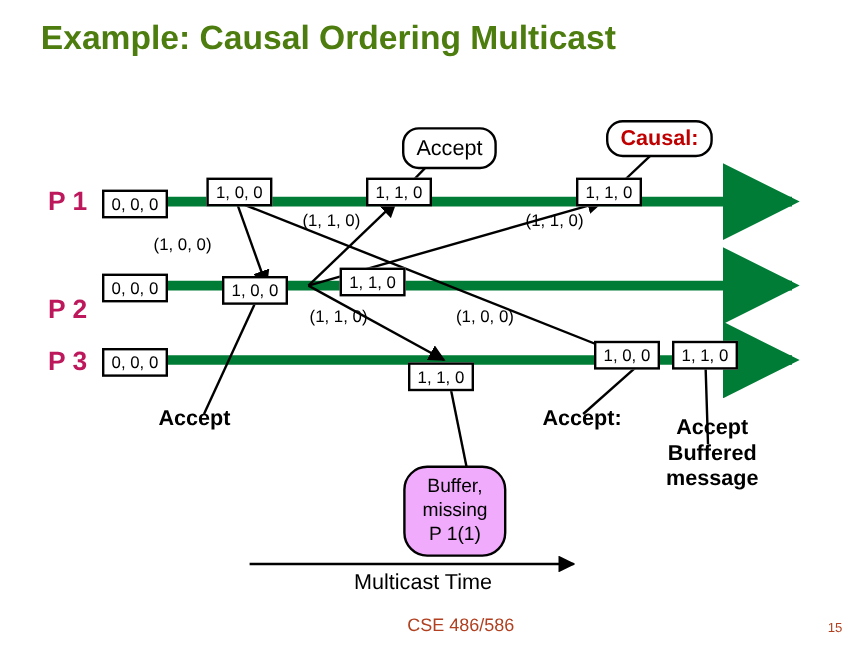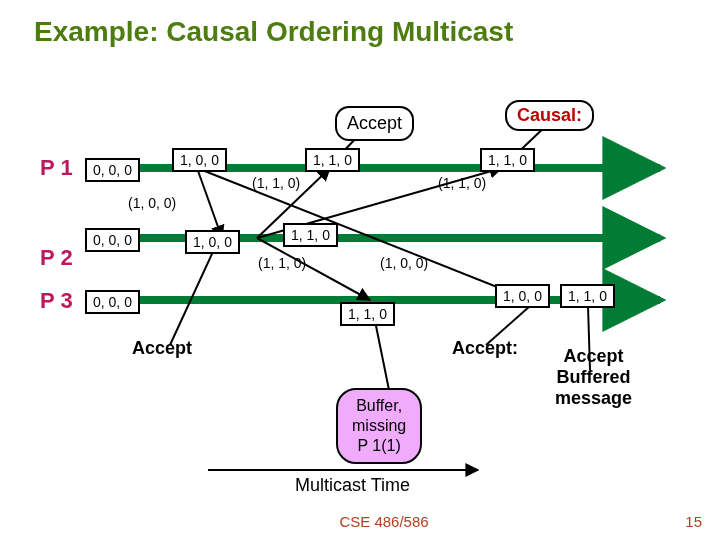--- a/index.html
+++ b/index.html
@@ -75,21 +75,21 @@
     bottom: 10px;
     text-align: center;
     font-size: 15px;
     color: #b04020;
     padding-left: 48px;
   }
   .slidenum {
     position: absolute;
     bottom: 10px;
     right: 18px;
-    font-size: 15px;
+    font-size: 11px;
     color: #b04020;
   }
   svg.layer {
     position: absolute;
     top: 0; left: 0;
     width: 720px; height: 540px;
     pointer-events: none;
   }
 </style>
 </head>

